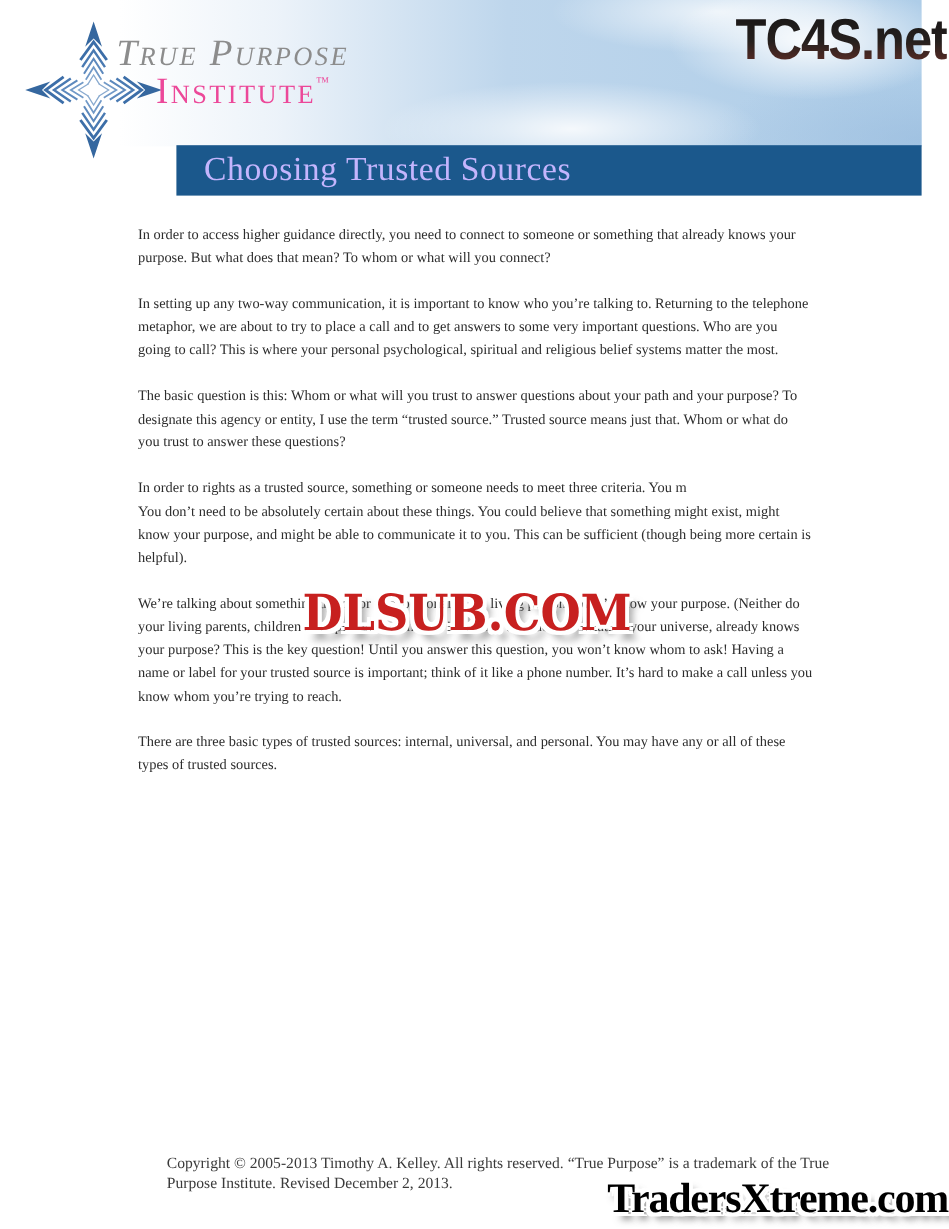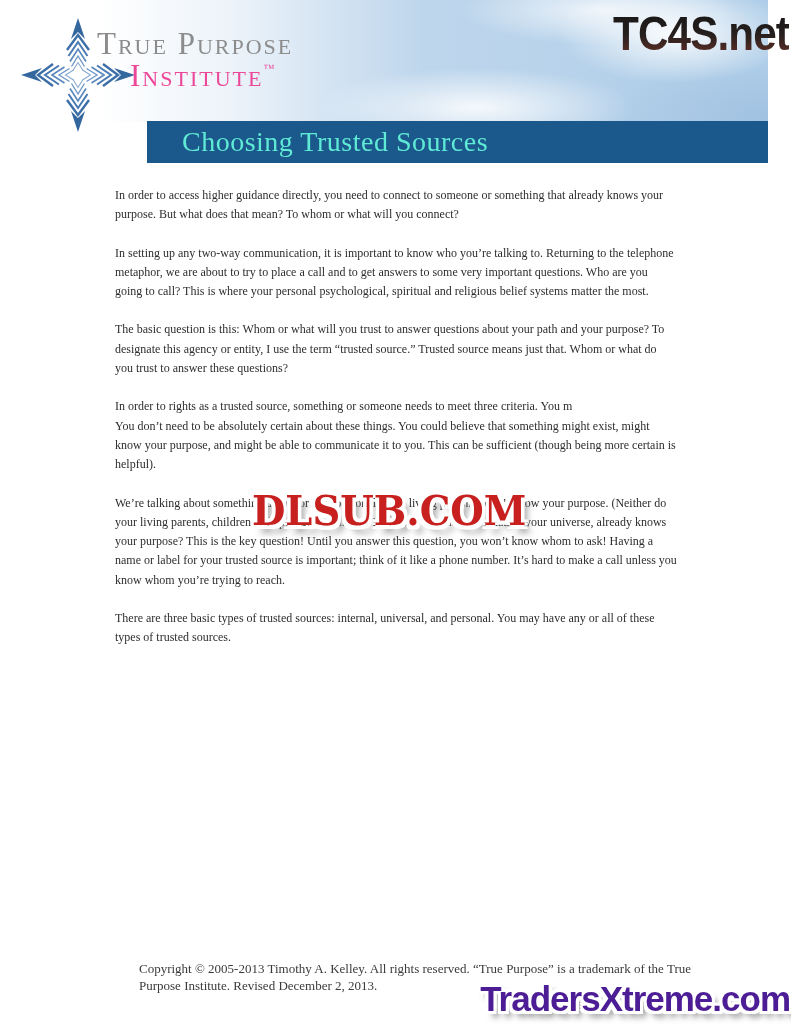--- a/index.html
+++ b/index.html
@@ -23,33 +23,33 @@
     font-family:"Liberation Sans",sans-serif;font-weight:bold;font-size:48px;
     letter-spacing:-1px;transform:scaleX(0.88);transform-origin:right top;
     background:linear-gradient(180deg,#151515 0%,#26201e 52%,#5e2d26 88%,#6b352c 100%);
     -webkit-background-clip:text;background-clip:text;color:transparent;
   }
   
   .logo{position:absolute;left:0;top:0;}
   .logo-star{position:absolute;left:18px;top:14px;}
   .logo-line1{
     position:absolute;left:97px;top:26px;white-space:nowrap;
-    font-variant:small-caps;font-size:31px;letter-spacing:2px;color:#8c8c8c;
+    font-variant:small-caps;font-size:31px;letter-spacing:2px;color:#8c8c8c;font-style:italic;
   }
   .logo-line2{
     position:absolute;left:130px;top:58px;white-space:nowrap;
     font-variant:small-caps;font-size:31px;letter-spacing:2px;color:#ec4899;
   }
   .logo-line2 sup{font-size:11px;font-variant:normal;vertical-align:14px;letter-spacing:0;}
   
   .titlebar{
     position:absolute;left:147px;top:121px;width:621px;height:42px;
     background:#1b588c;display:flex;align-items:center;
   }
-  .titlebar span{color:#5eead4;font-size:28px;padding-left:23px;letter-spacing:0.5px;margin-left:12px;}
+  .titlebar span{color:#c4b5fd;font-size:28px;padding-left:23px;letter-spacing:0.5px;}
   
   .content{
     position:absolute;left:115px;top:186px;width:562px;
     font-size:12px;line-height:19.3px;color:#2d2d2d;
   }
   .content p{margin:0 0 19px 0;}
   .content ol{margin:0 0 19px 0;padding-left:38px;}
   .content li{padding-left:8px;}
   
   .dlsub{
@@ -63,22 +63,22 @@
       6px 7px 6px rgba(110,110,110,0.6);
   }
   
   .footer{
     position:absolute;left:139px;top:961px;width:555px;
     font-size:13px;line-height:16.5px;color:#3a3a3a;
   }
   
   .traders{
     position:absolute;right:1px;top:979px;white-space:nowrap;
-    font-family:Liberation Sans, sans-serif;font-weight:bold;font-size:35px;
-    letter-spacing:-1px;color:#4c1d95;
+    font-family:Liberation Serif, serif;font-weight:bold;font-size:35px;
+    letter-spacing:-1px;color:#000000;
     text-shadow:
       -3px -3px 0 #fff, 3px -3px 0 #fff, -3px 3px 0 #fff, 3px 3px 0 #fff,
       -3px 0 0 #fff, 3px 0 0 #fff, 0 -3px 0 #fff, 0 3px 0 #fff,
       5px 6px 6px rgba(70,70,70,0.75);
   }
 </style>
 </head>
 <body>
 
 <div class="page">

